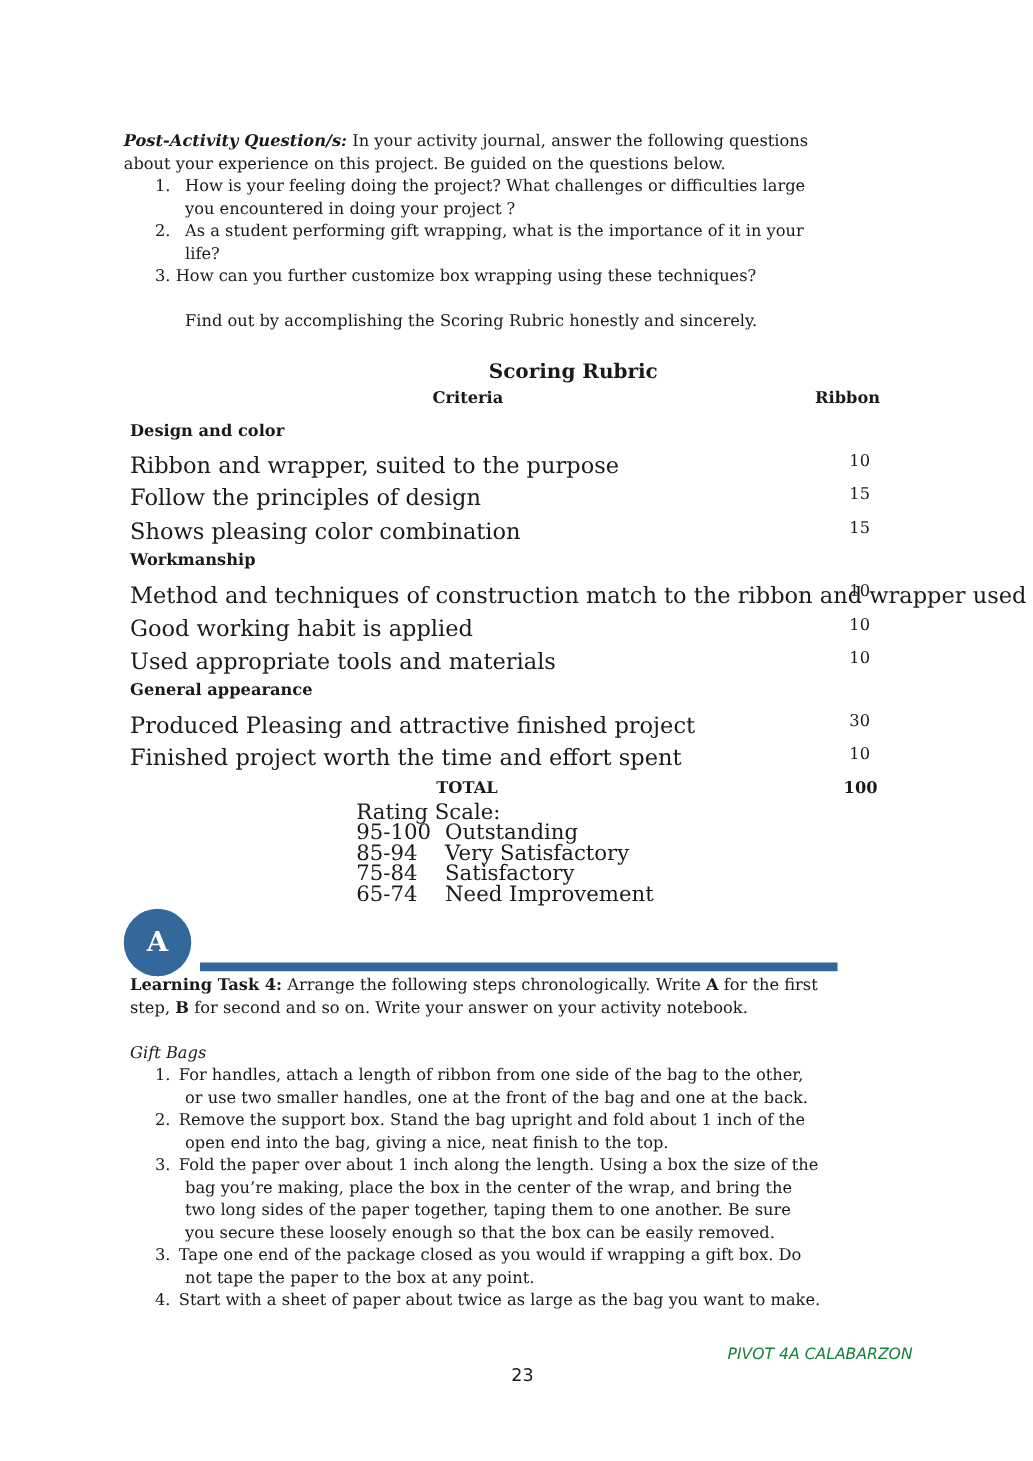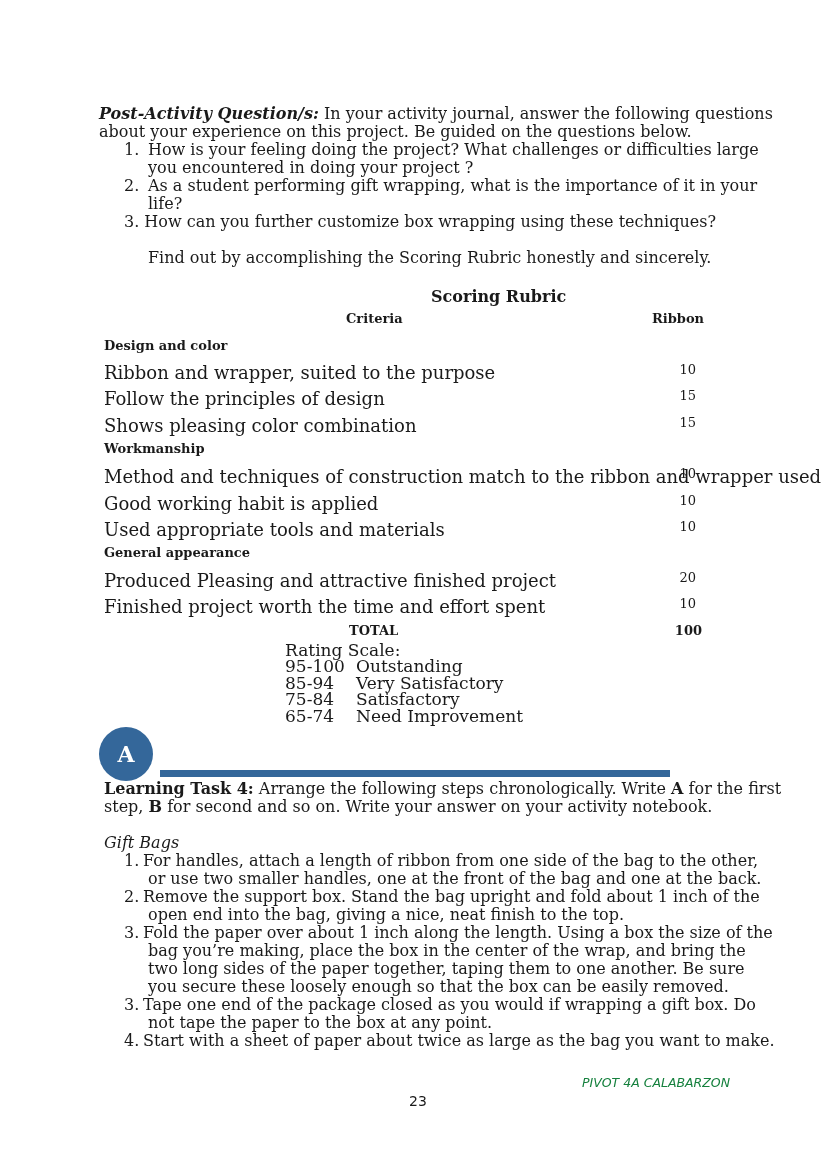--- a/index.html
+++ b/index.html
@@ -1,19 +1,19 @@
 <!DOCTYPE html>
 <html><head>
 <meta charset="utf-8">
 <style>
   html, body { margin: 0; padding: 0; background: #ffffff; }
   body { width: 826px; height: 1169px; position: relative; overflow: hidden;
          font-family: "DejaVu Serif", "Liberation Serif", serif; color: #1a1a1a; }
   .abs { position: absolute; }
-  .p { font-size: 16px; line-height: 18px; white-space: nowrap; }
+  .p { font-size: 13px; line-height: 18px; white-space: nowrap; }
   .lead-bold { font-weight: bold; font-style: italic; }
   .ind1 { left: 124px; }
   .ind2 { left: 148px; }
   .rubric-title { font-size: 16px; font-weight: bold; }
   .rh { font-size: 13px; font-weight: bold; }
   .rc { font-size: 18px; }
   .rpts { font-size: 13px; text-align: right; width: 40px; }
   .rs { font-size: 17px; line-height: 16.5px; }
   .circle { left: 99px; top: 727px; width: 54px; height: 54px; border-radius: 50%;
             background: #34679a; color: #fff; font-weight: bold; font-size: 22px;
@@ -36,21 +36,21 @@
 <div class="abs p ind2" style="top:159px;">you encountered in doing your project ?</div>
 <div class="abs p ind1" style="top:177px;">2.</div>
 <div class="abs p ind2" style="top:177px;">As a student performing gift wrapping, what is the importance of it in your</div>
 <div class="abs p ind2" style="top:195px;">life?</div>
 <div class="abs p" style="left:124px; top:213px;">
   <span>3.</span> <span>How can you further customize box wrapping using these techniques?</span>
 </div>
 
 <div class="abs p ind2" style="top:249px;">Find out by accomplishing the Scoring Rubric honestly and sincerely.</div>
 
-<div class="abs rubric-title" style="left:391px; top:287px;margin-left:40px;">Scoring Rubric</div>
+<div class="abs rubric-title" style="left:391px; top:287px;">Scoring Rubric</div>
 <div class="abs rh" style="left:346px; top:311px;">Criteria</div>
 <div class="abs rh" style="left:652px; top:311px;">Ribbon</div>
 
 <div class="abs rh" style="left:104px; top:338px;">Design and color</div>
 <div class="abs rc" style="left:104px; top:362px;">Ribbon and wrapper, suited to the purpose</div>
 <div class="abs rpts" style="left:656px; top:362px;">10</div>
 <div class="abs rc" style="left:104px; top:388px;">Follow the principles of design</div>
 <div class="abs rpts" style="left:656px; top:388px;">15</div>
 <div class="abs rc" style="left:104px; top:415px;">Shows pleasing color combination</div>
 <div class="abs rpts" style="left:656px; top:415px;">15</div>
@@ -58,21 +58,21 @@
 <div class="abs rh" style="left:104px; top:441px;">Workmanship</div>
 <div class="abs rc" style="left:104px; top:466px;">Method and techniques of construction match to the ribbon and wrapper used</div>
 <div class="abs rpts" style="left:656px; top:466px;">10</div>
 <div class="abs rc" style="left:104px; top:493px;">Good working habit is applied</div>
 <div class="abs rpts" style="left:656px; top:493px;">10</div>
 <div class="abs rc" style="left:104px; top:519px;">Used appropriate tools  and materials</div>
 <div class="abs rpts" style="left:656px; top:519px;">10</div>
 
 <div class="abs rh" style="left:104px; top:545px;">General appearance</div>
 <div class="abs rc" style="left:104px; top:570px;">Produced Pleasing and attractive finished project</div>
-<div class="abs rpts" style="left:656px; top:570px;">20</div>
+<div class="abs rpts" style="left:656px; top:570px;">30</div>
 <div class="abs rc" style="left:104px; top:596px;">Finished project worth the time and effort spent</div>
 <div class="abs rpts" style="left:656px; top:596px;">10</div>
 
 <div class="abs rh" style="left:349px; top:623px;">TOTAL</div>
 <div class="abs rh" style="left:660px; top:623px; width:42px; text-align:right;">100</div>
 
 <div class="abs rs" style="left:285px; top:642px;">Rating Scale:</div>
 <div class="abs rs" style="left:285px; top:658px;">95-100</div>
 <div class="abs rs" style="left:356px; top:658px;">Outstanding</div>
 <div class="abs rs" style="left:285px; top:675px;">85-94</div>

